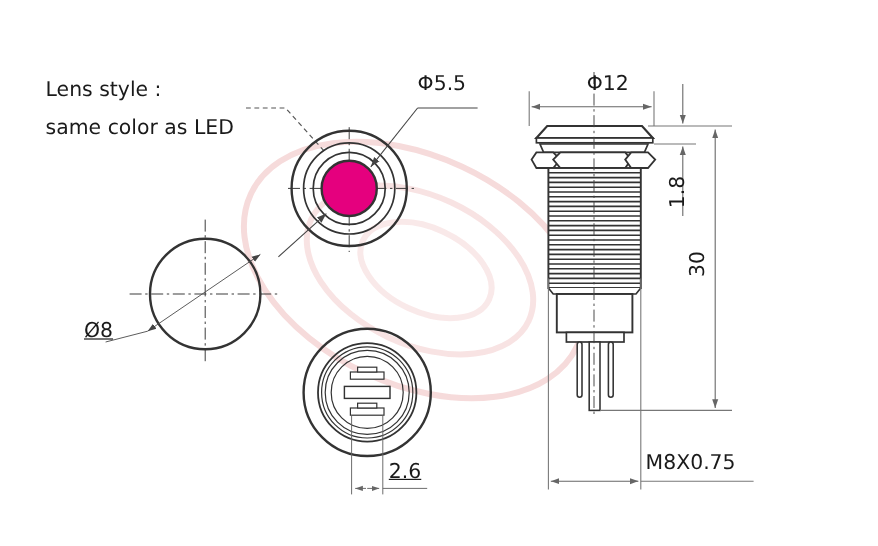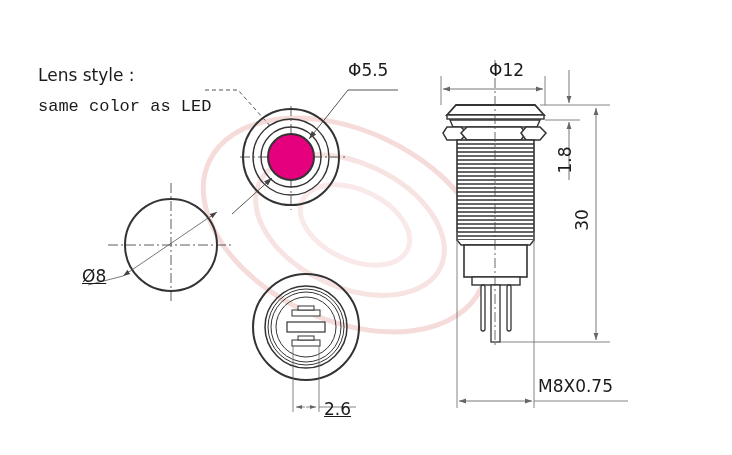--- a/index.html
+++ b/index.html
@@ -133,22 +133,22 @@
 
     <line x1="457" y1="232" x2="457" y2="408" stroke="#777" stroke-width="0.9"></line>
     <line x1="534" y1="232" x2="534" y2="408" stroke="#777" stroke-width="0.9"></line>
     <line x1="459" y1="401" x2="532" y2="401" stroke="#666" stroke-width="0.9" marker-start="url(#arr)" marker-end="url(#arr)"></line>
     <line x1="534" y1="401" x2="628" y2="401" stroke="#777" stroke-width="0.9"></line>
   </g>
 </svg>
 </div>
 
 <div class="label note" style="left:28px; top:64px;">Lens style :</div>
-<div class="label note" style="left:28px; top:96px;font-family:Liberation Mono, monospace;">same color as LED</div>
+<div class="label note" style="left:28px; top:96px;">same color as LED</div>
 
 <div class="label dim" style="left:348px; top:60px;">Φ5.5</div>
-<div class="label dim" style="left:82px; top:266px;text-decoration:underline;">Ø8</div>
-<div class="label dim" style="left:324px; top:399px;text-decoration:underline;">2.6</div>
+<div class="label dim" style="left:70px; top:266px;text-decoration:underline;">Ø8</div>
+<div class="label dim" style="left:324px; top:383px;text-decoration:underline;">2.6</div>
 
 <div class="label dim" style="left:475px; top:60px;margin-left:14px;">Φ12</div>
 <div class="label dim rot" style="left:545px; top:150px; width:40px; text-align:center;">1.8</div>
 <div class="label dim rot" style="left:562px; top:210px; width:40px; text-align:center;">30</div>
 <div class="label dim" style="left:538px; top:376px;text-align:center;">M8X0.75</div>
 
 </body></html>

